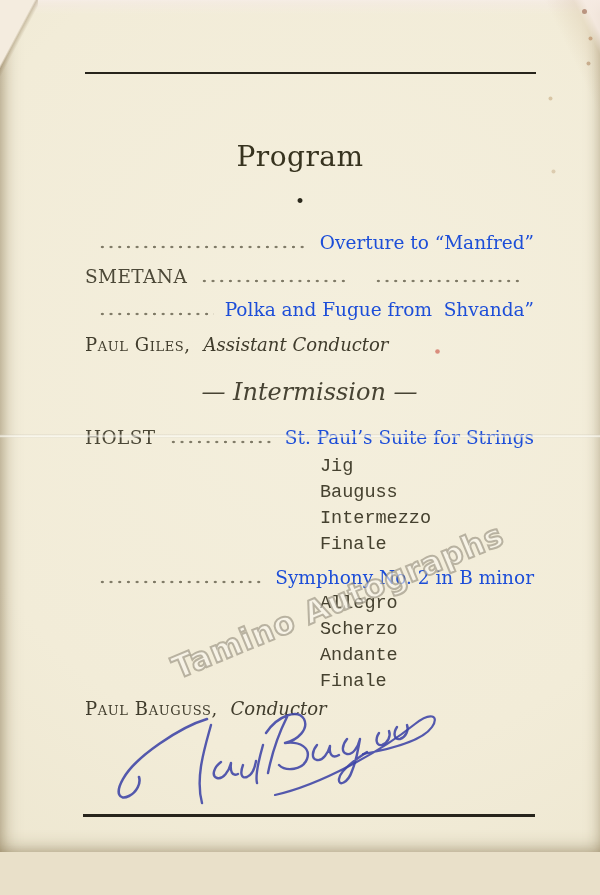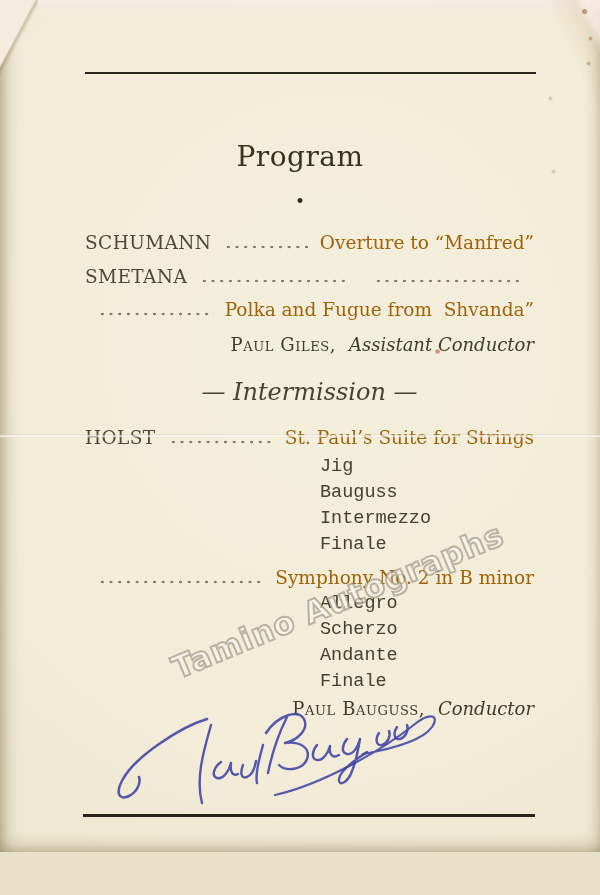--- a/index.html
+++ b/index.html
@@ -53,33 +53,33 @@
   .bullet {
     position:absolute; left:0; right:0; top:194px; text-align:center;
     font-size:17px; line-height:14px; color:#2c291c;
   }
   .content { position:absolute; left:85px; top:0; width:449px; height:100%; }
   .prow {
     position:absolute; left:0; right:0; display:flex; align-items:baseline;
     font-size:18.5px; line-height:24px; white-space:nowrap;
   }
   .composer { letter-spacing:0.4px; color:#4c4837; flex:0 0 auto; }
-  .work { flex:0 0 auto; color:#a16207; }
+  .work { flex:0 0 auto; color:#1d4ed8; }
   .leader {
     flex:1 1 auto; min-width:18px; height:4px; align-self:baseline;
     margin:0 11px 0 13px;
     background-image:radial-gradient(circle, rgba(95,90,70,0.80) 1.05px, rgba(95,90,70,0) 1.6px);
     background-size:8.7px 4px; background-repeat:repeat-x; background-position:0 0;
   }
   .movement {
     position:absolute; left:235px; font-size:18.5px; line-height:24px;
     color:#45412f; white-space:nowrap;font-family:Liberation Mono, monospace;
   }
   .credit {
-    position:absolute; left:0; right:0; text-align:right;
+    position:absolute; left:0; right:0; text-align:left;
     font-size:18px; line-height:24px; white-space:nowrap; color:#403c2c;
   }
   .credit-name { font-variant:small-caps; letter-spacing:0.6px; margin-right:7px; }
   .credit-role { font-style:italic; }
   .intermission {
     position:absolute; left:0; right:0; text-align:center;
     font-style:italic; font-size:24px; line-height:24px; color:#474333;
   }
   .watermark {
     position:absolute; left:160px; top:583px; white-space:nowrap;
@@ -107,21 +107,20 @@
   <div class="stains"></div>
 
   <div class="rule top-rule"></div>
 
   <div class="title">Program</div>
   <div class="bullet">•</div>
 
   <div class="content">
 
     <div class="prow" style="top:231px">
-      <span class="composer">SCHUMANN</span>
       <span class="leader"></span>
       <span class="work">Overture to “Manfred”</span>
     </div>
 
     <div class="prow" style="top:265px">
       <span class="composer">SMETANA</span>
       <span class="leader"></span>
       <span class="leader"></span>
     </div>
 

